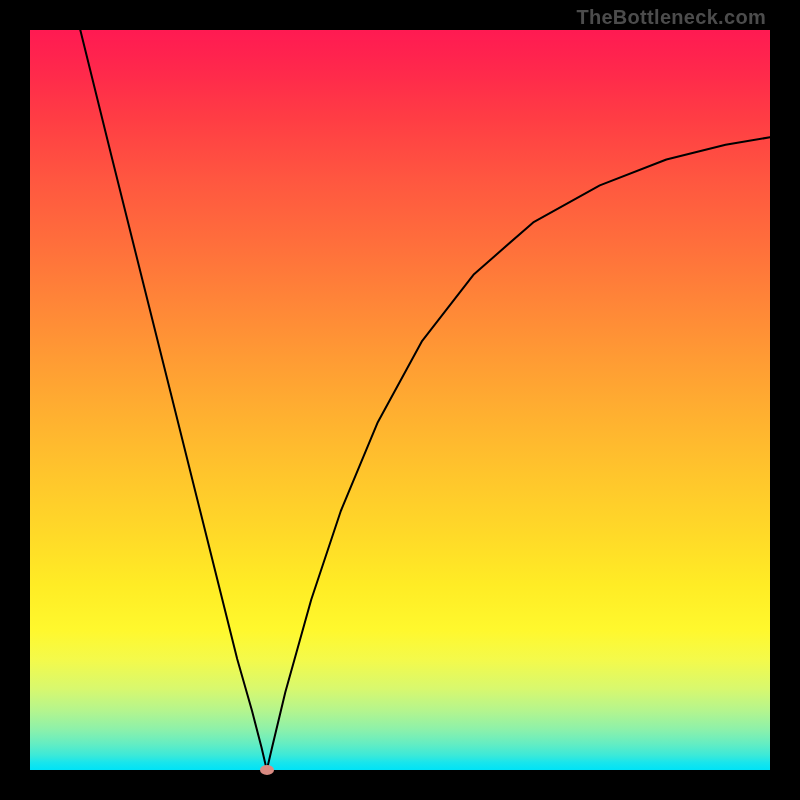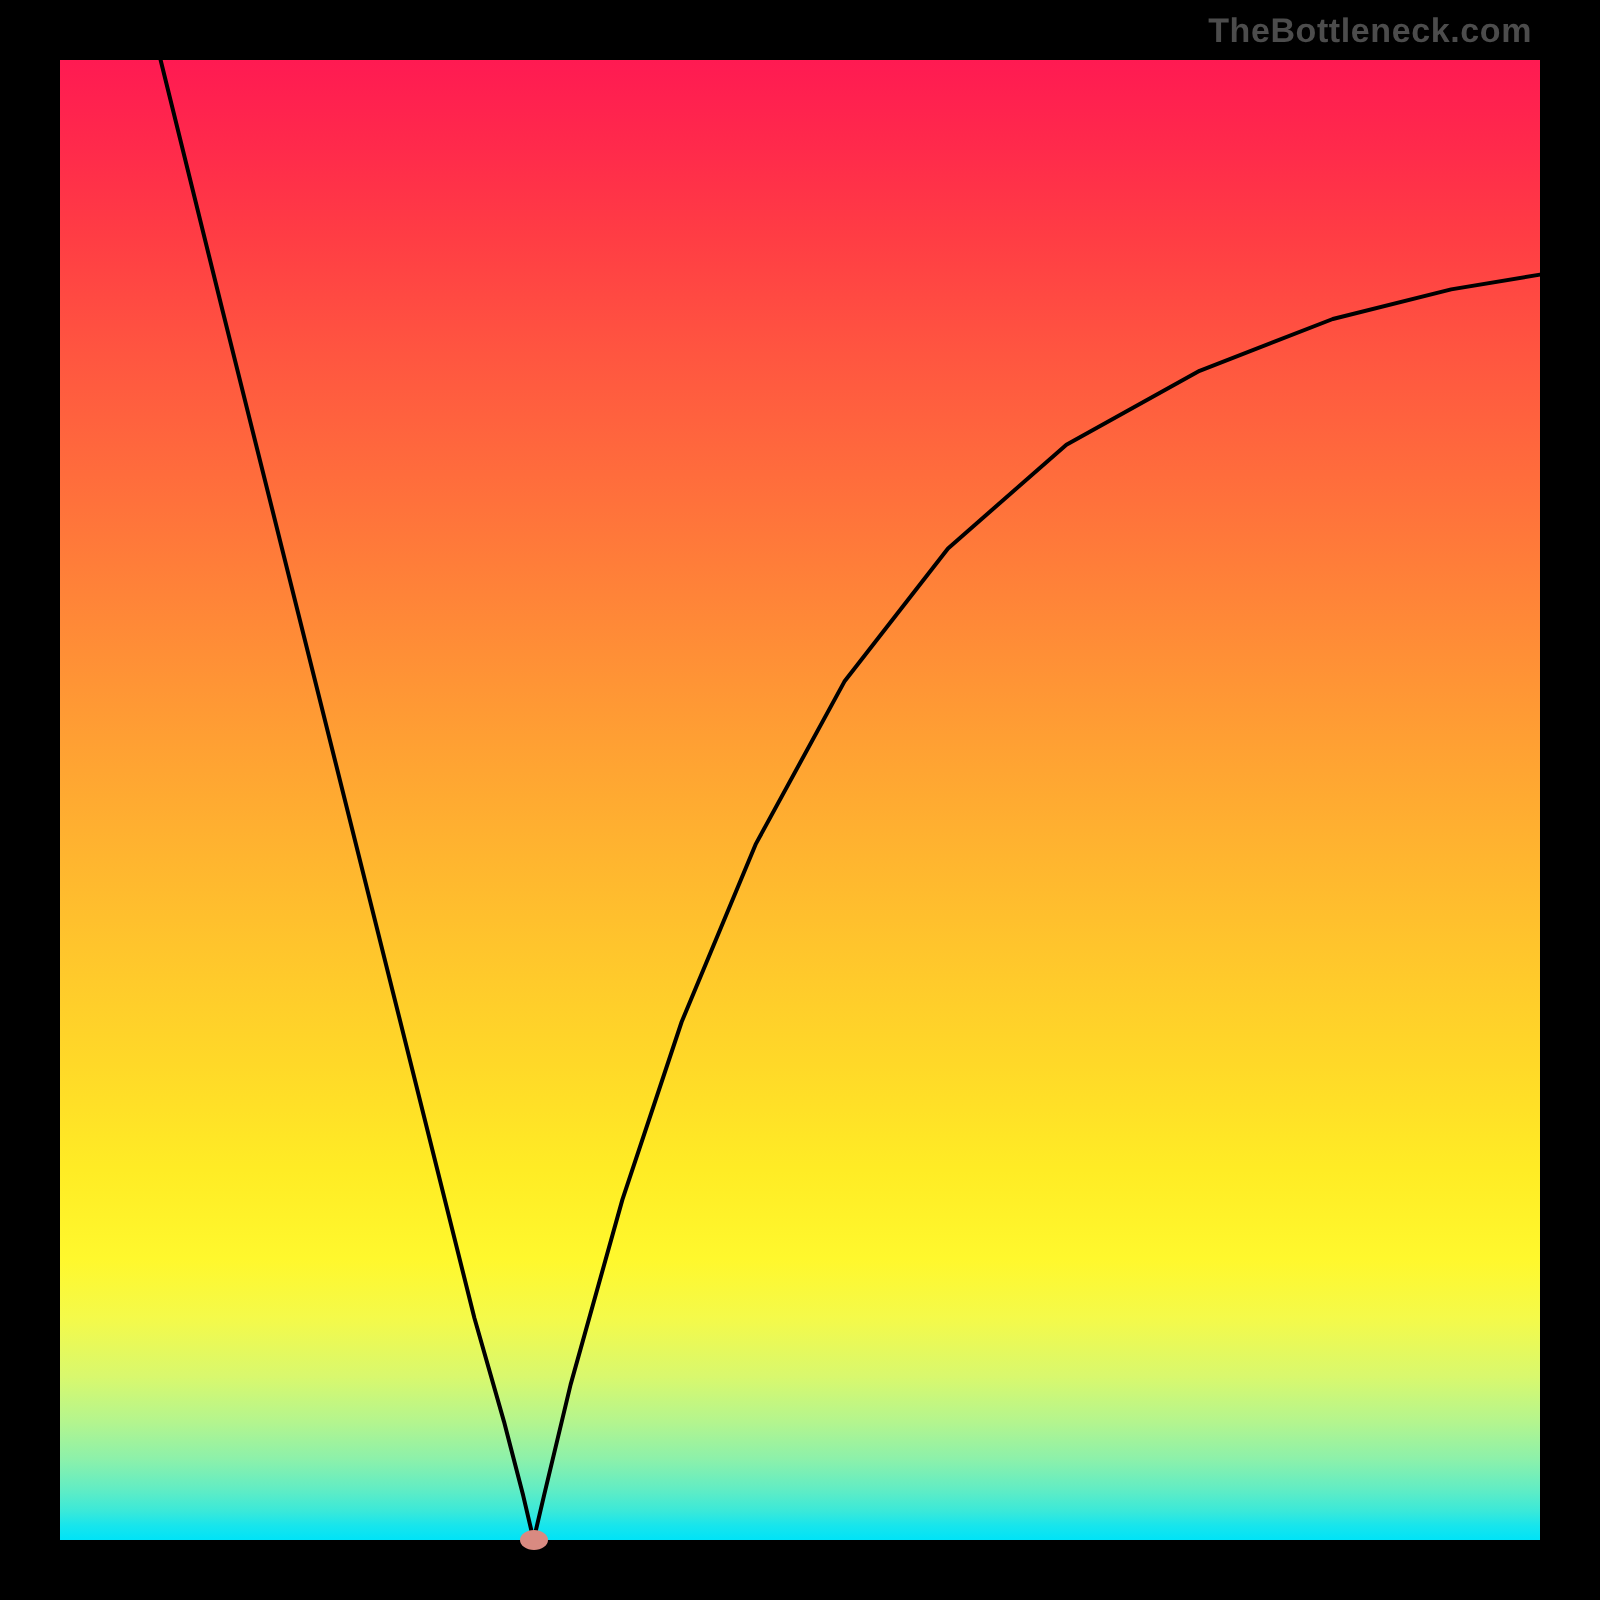--- a/index.html
+++ b/index.html
@@ -45,21 +45,21 @@
       #3ce9d8 98%,
       #18e5ec 99%,
       #00e3f7 100%
     );
   }
   .attrib {
     position: absolute;
     right: 34px;
     top: 6px;
     color: #4c4c4c;
-    font-size: 17px;
+    font-size: 20px;
     font-weight: 600;
     letter-spacing: 0.3px;
     user-select: none;
   }
   svg.curve {
     position: absolute;
     left: 0;
     top: 0;
     width: 740px;
     height: 740px;

